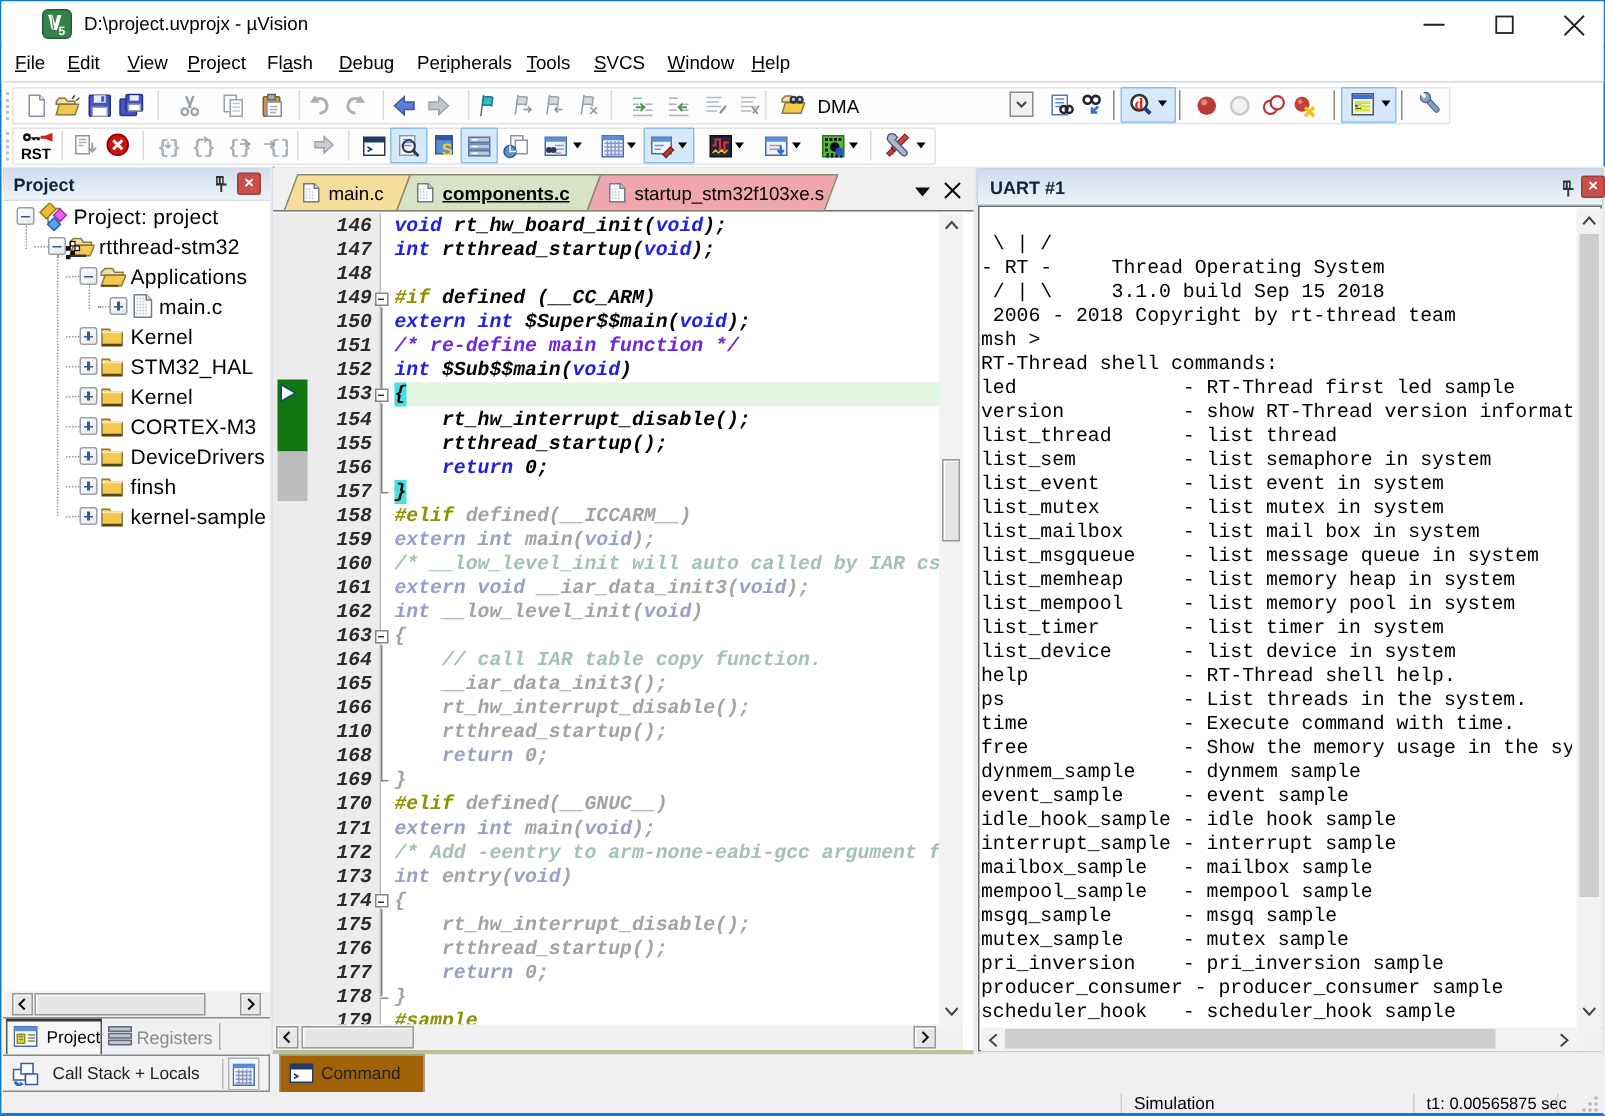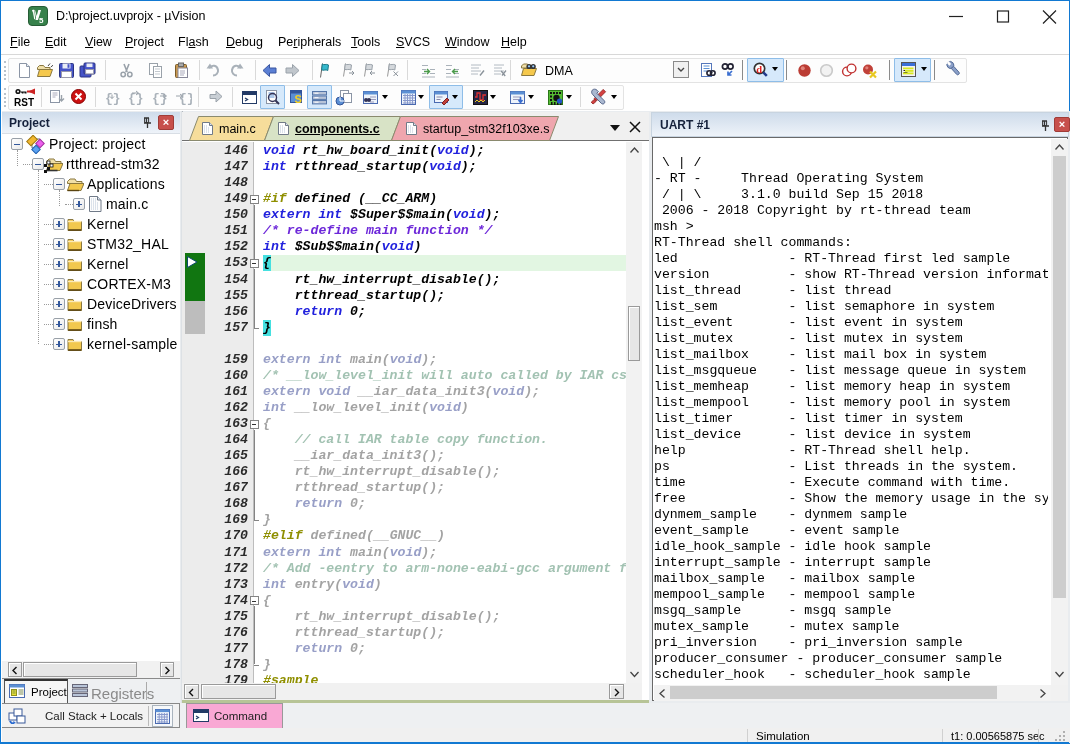--- a/index.html
+++ b/index.html
@@ -536,21 +536,21 @@
               <path d="M3.5 7 h3 M3.5 9 h3 M9.5 6 h5 M9.5 8 h5 M9.5 10 h5" stroke="#7a8a50"></path>
             </svg>
           <div class="abs" style="left:26px; top:5px; font-size:11.5px; color:#000;">Project</div>
         </div>
         <div class="abs" style="left:68px; top:2px; width:72px; height:22px;">
           <svg class="abs" style="left:2px; top:3px;" width="16" height="14" viewBox="0 0 16 14">
               <rect x="0.5" y="0.5" width="15" height="3" fill="#b8c4d8" stroke="#667"></rect>
               <rect x="0.5" y="5" width="15" height="3" fill="#b8c4d8" stroke="#667"></rect>
               <rect x="0.5" y="9.5" width="15" height="3" fill="#b8c4d8" stroke="#667"></rect>
             </svg>
-          <div class="abs" style="left:21px; top:4px; font-size:15px; color:#8a8a8a;">Registers</div>
+          <div class="abs" style="left:21px; top:4px; font-size:12px; color:#8a8a8a;">Registers</div>
         </div>
         <div class="abs" style="left:144px; top:3px; width:1px; height:18px; background:#aaa;"></div>
       </div>
     </div>
     <div id="editor" class="abs" style="left:180px; top:1px; width:467px; height:591px; background:#fff;">
 
       <div class="abs" style="left:0; top:0; width:467px; height:29px; background:#f0f0f0; border-bottom:1px solid #707070;"></div>
       <svg class="abs" style="left:7px; top:4px;" width="85" height="25" viewBox="0 0 85 25">
           <path d="M0.5 24.5 L9.5 0.5 L84.5 0.5 L75.5 24.5 Z" fill="#f6dd9b" stroke="#8a8a6e"></path>
         </svg>
@@ -603,29 +603,30 @@
         <div class="codeline" style="top:33.1px;"><span class="ln">148</span></div>
         <div class="codeline" style="top:49.2px;"><span class="ln">149</span><span class="ct"><span class="p">#if</span> defined (__CC_ARM)</span></div>
         <div class="codeline" style="top:65.2px;"><span class="ln">150</span><span class="ct"><span class="k">extern</span> <span class="k">int</span> $Super$$main(<span class="k">void</span>);</span></div>
         <div class="codeline" style="top:81.3px;"><span class="ln">151</span><span class="ct"><span class="c">/* re-define main function */</span></span></div>
         <div class="codeline" style="top:97.4px;"><span class="ln">152</span><span class="ct"><span class="k">int</span> $Sub$$main(<span class="k">void</span>)</span></div>
         <div class="codeline" style="top:113.4px;"><span class="ln">153</span><span class="ct">{</span></div>
         <div class="codeline" style="top:129.5px;"><span class="ln">154</span><span class="ct">    rt_hw_interrupt_disable();</span></div>
         <div class="codeline" style="top:145.5px;"><span class="ln">155</span><span class="ct">    rtthread_startup();</span></div>
         <div class="codeline" style="top:161.6px;"><span class="ln">156</span><span class="ct">    <span class="k">return</span> 0;</span></div>
         <div class="codeline" style="top:177.7px;"><span class="ln">157</span><span class="ct">}</span></div>
+        <div class="codeline" style="top:193.7px;"><span class="ln">158</span><span class="ct"><span class="p">#elif</span><span class="gr"> defined(__ICCARM__)</span></span></div>
         <div class="codeline" style="top:209.8px;"><span class="ln">159</span><span class="ct"><span class="gk">extern</span><span class="gr"> </span><span class="gk">int</span><span class="gr"> main(</span><span class="gk">void</span><span class="gr">);</span></span></div>
         <div class="codeline" style="top:225.8px;"><span class="ln">160</span><span class="ct"><span class="gc">/* __low_level_init will auto called by IAR cstartup */</span></span></div>
         <div class="codeline" style="top:241.9px;"><span class="ln">161</span><span class="ct"><span class="gk">extern</span><span class="gr"> </span><span class="gk">void</span><span class="gr"> __iar_data_init3(</span><span class="gk">void</span><span class="gr">);</span></span></div>
         <div class="codeline" style="top:258px;"><span class="ln">162</span><span class="ct"><span class="gk">int</span><span class="gr"> __low_level_init(</span><span class="gk">void</span><span class="gr">)</span></span></div>
         <div class="codeline" style="top:274px;"><span class="ln">163</span><span class="ct"><span class="gr">{</span></span></div>
         <div class="codeline" style="top:290.1px;"><span class="ln">164</span><span class="ct"><span class="gc">    // call IAR table copy function.</span></span></div>
         <div class="codeline" style="top:306.1px;"><span class="ln">165</span><span class="ct"><span class="gr">    __iar_data_init3();</span></span></div>
         <div class="codeline" style="top:322.2px;"><span class="ln">166</span><span class="ct"><span class="gr">    rt_hw_interrupt_disable();</span></span></div>
-        <div class="codeline" style="top:338.3px;"><span class="ln">167</span><span class="ct"><span class="gr">    rtthread_startup();</span></span></div>
+        <div class="codeline" style="top:338.3px;"><span class="ln">110</span><span class="ct"><span class="gr">    rtthread_startup();</span></span></div>
         <div class="codeline" style="top:354.3px;"><span class="ln">168</span><span class="ct"><span class="gr">    </span><span class="gk">return</span><span class="gr"> 0;</span></span></div>
         <div class="codeline" style="top:370.4px;"><span class="ln">169</span><span class="ct"><span class="gr">}</span></span></div>
         <div class="codeline" style="top:386.4px;"><span class="ln">170</span><span class="ct"><span class="p">#elif</span><span class="gr"> defined(__GNUC__)</span></span></div>
         <div class="codeline" style="top:402.5px;"><span class="ln">171</span><span class="ct"><span class="gk">extern</span><span class="gr"> </span><span class="gk">int</span><span class="gr"> main(</span><span class="gk">void</span><span class="gr">);</span></span></div>
         <div class="codeline" style="top:418.6px;"><span class="ln">172</span><span class="ct"><span class="gc">/* Add -eentry to arm-none-eabi-gcc argument for GNU GCC*/</span></span></div>
         <div class="codeline" style="top:434.6px;"><span class="ln">173</span><span class="ct"><span class="gk">int</span><span class="gr"> entry(</span><span class="gk">void</span><span class="gr">)</span></span></div>
         <div class="codeline" style="top:450.7px;"><span class="ln">174</span><span class="ct"><span class="gr">{</span></span></div>
         <div class="codeline" style="top:466.8px;"><span class="ln">175</span><span class="ct"><span class="gr">    rt_hw_interrupt_disable();</span></span></div>
         <div class="codeline" style="top:482.8px;"><span class="ln">176</span><span class="ct"><span class="gr">    rtthread_startup();</span></span></div>
         <div class="codeline" style="top:498.9px;"><span class="ln">177</span><span class="ct"><span class="gr">    </span><span class="gk">return</span><span class="gr"> 0;</span></span></div>
@@ -731,34 +732,34 @@
   </div>
   <div id="bottombar" class="abs" style="left:1px; top:702px; width:1068px; height:25px; background:#eef0f2;">
     <div class="abs" style="left:0; top:0; width:178px; height:25px; background:#f2f2f2; border:1px solid #888; border-left:none;">
       <svg class="abs" style="left:6px; top:4px;" width="18" height="16" viewBox="0 0 18 16">
           <rect x="1" y="5" width="8" height="7" fill="#fff" stroke="#3a5a9a"></rect>
           <rect x="6" y="1" width="8" height="7" fill="#fff" stroke="#3a5a9a"></rect>
           <rect x="9" y="8" width="8" height="7" fill="#fff" stroke="#3a5a9a"></rect>
           <path d="M2 13 a4 4 0 0 0 4 2.5" fill="none" stroke="#2a6ad0" stroke-width="2"></path>
           <path d="M5 16 l3-1 l-2.5-2 z" fill="#2a6ad0"></path>
         </svg>
-      <div class="abs" style="left:43px; top:6px; font-size:11.5px; color:#222;">Call Stack + Locals</div>
+      <div class="abs" style="left:33px; top:6px; font-size:11.5px; color:#222;">Call Stack + Locals</div>
       <div class="abs" style="left:146px; top:2px; width:1px; height:20px; background:#bbb;"></div>
       <div class="abs" style="left:150px; top:1px; width:21px; height:22px; border:1px solid #aab4be; background:#f6f8fa;">
         <svg class="abs" style="left:2px; top:3px;" width="15" height="15" viewBox="0 0 15 15">
             <rect x="0.5" y="0.5" width="14" height="14" fill="#eef4fb" stroke="#4a6ab0"></rect>
             <rect x="0.5" y="0.5" width="14" height="2.6" fill="#5b8fd4"></rect>
             <g stroke="#8899cc">
               <path d="M2 5.5 h11 M2 8 h11 M2 10.5 h11 M2 13 h11"></path>
               <path d="M4.2 4 v10 M6.8 4 v10 M9.4 4 v10 M12 4 v10"></path>
             </g>
           </svg>
       </div>
     </div>
-    <div class="abs" style="left:184px; top:0; width:97px; height:25px; background:#f9a8d4; border:1px solid #999; border-bottom:none;">
+    <div class="abs" style="left:184px; top:0; width:97px; height:25px; background:#a16207; border:1px solid #999; border-bottom:none;">
       <svg class="abs" style="left:6px; top:4px;" width="16" height="15" viewBox="0 0 16 15">
           <rect x="0.5" y="1.5" width="15" height="12" fill="#fff" stroke="#223a66"></rect>
           <rect x="0.5" y="1.5" width="15" height="3.5" fill="#223a66"></rect>
           <path d="M3 8 l2.5 1.5 L3 11" fill="none" stroke="#223a66" stroke-width="1.2"></path>
         </svg>
       <div class="abs" style="left:27px; top:6px; font-size:11.5px; color:#222;">Command</div>
     </div>
   </div>
   <div id="statusbar" class="abs" style="left:1px; top:727px; width:1068px; height:15px; background:#f0f0f0; font-size:11.5px; color:#000;">
     <div class="abs" style="left:745px; top:1px; width:1px; height:13px; background:#d0d0d0;"></div>

